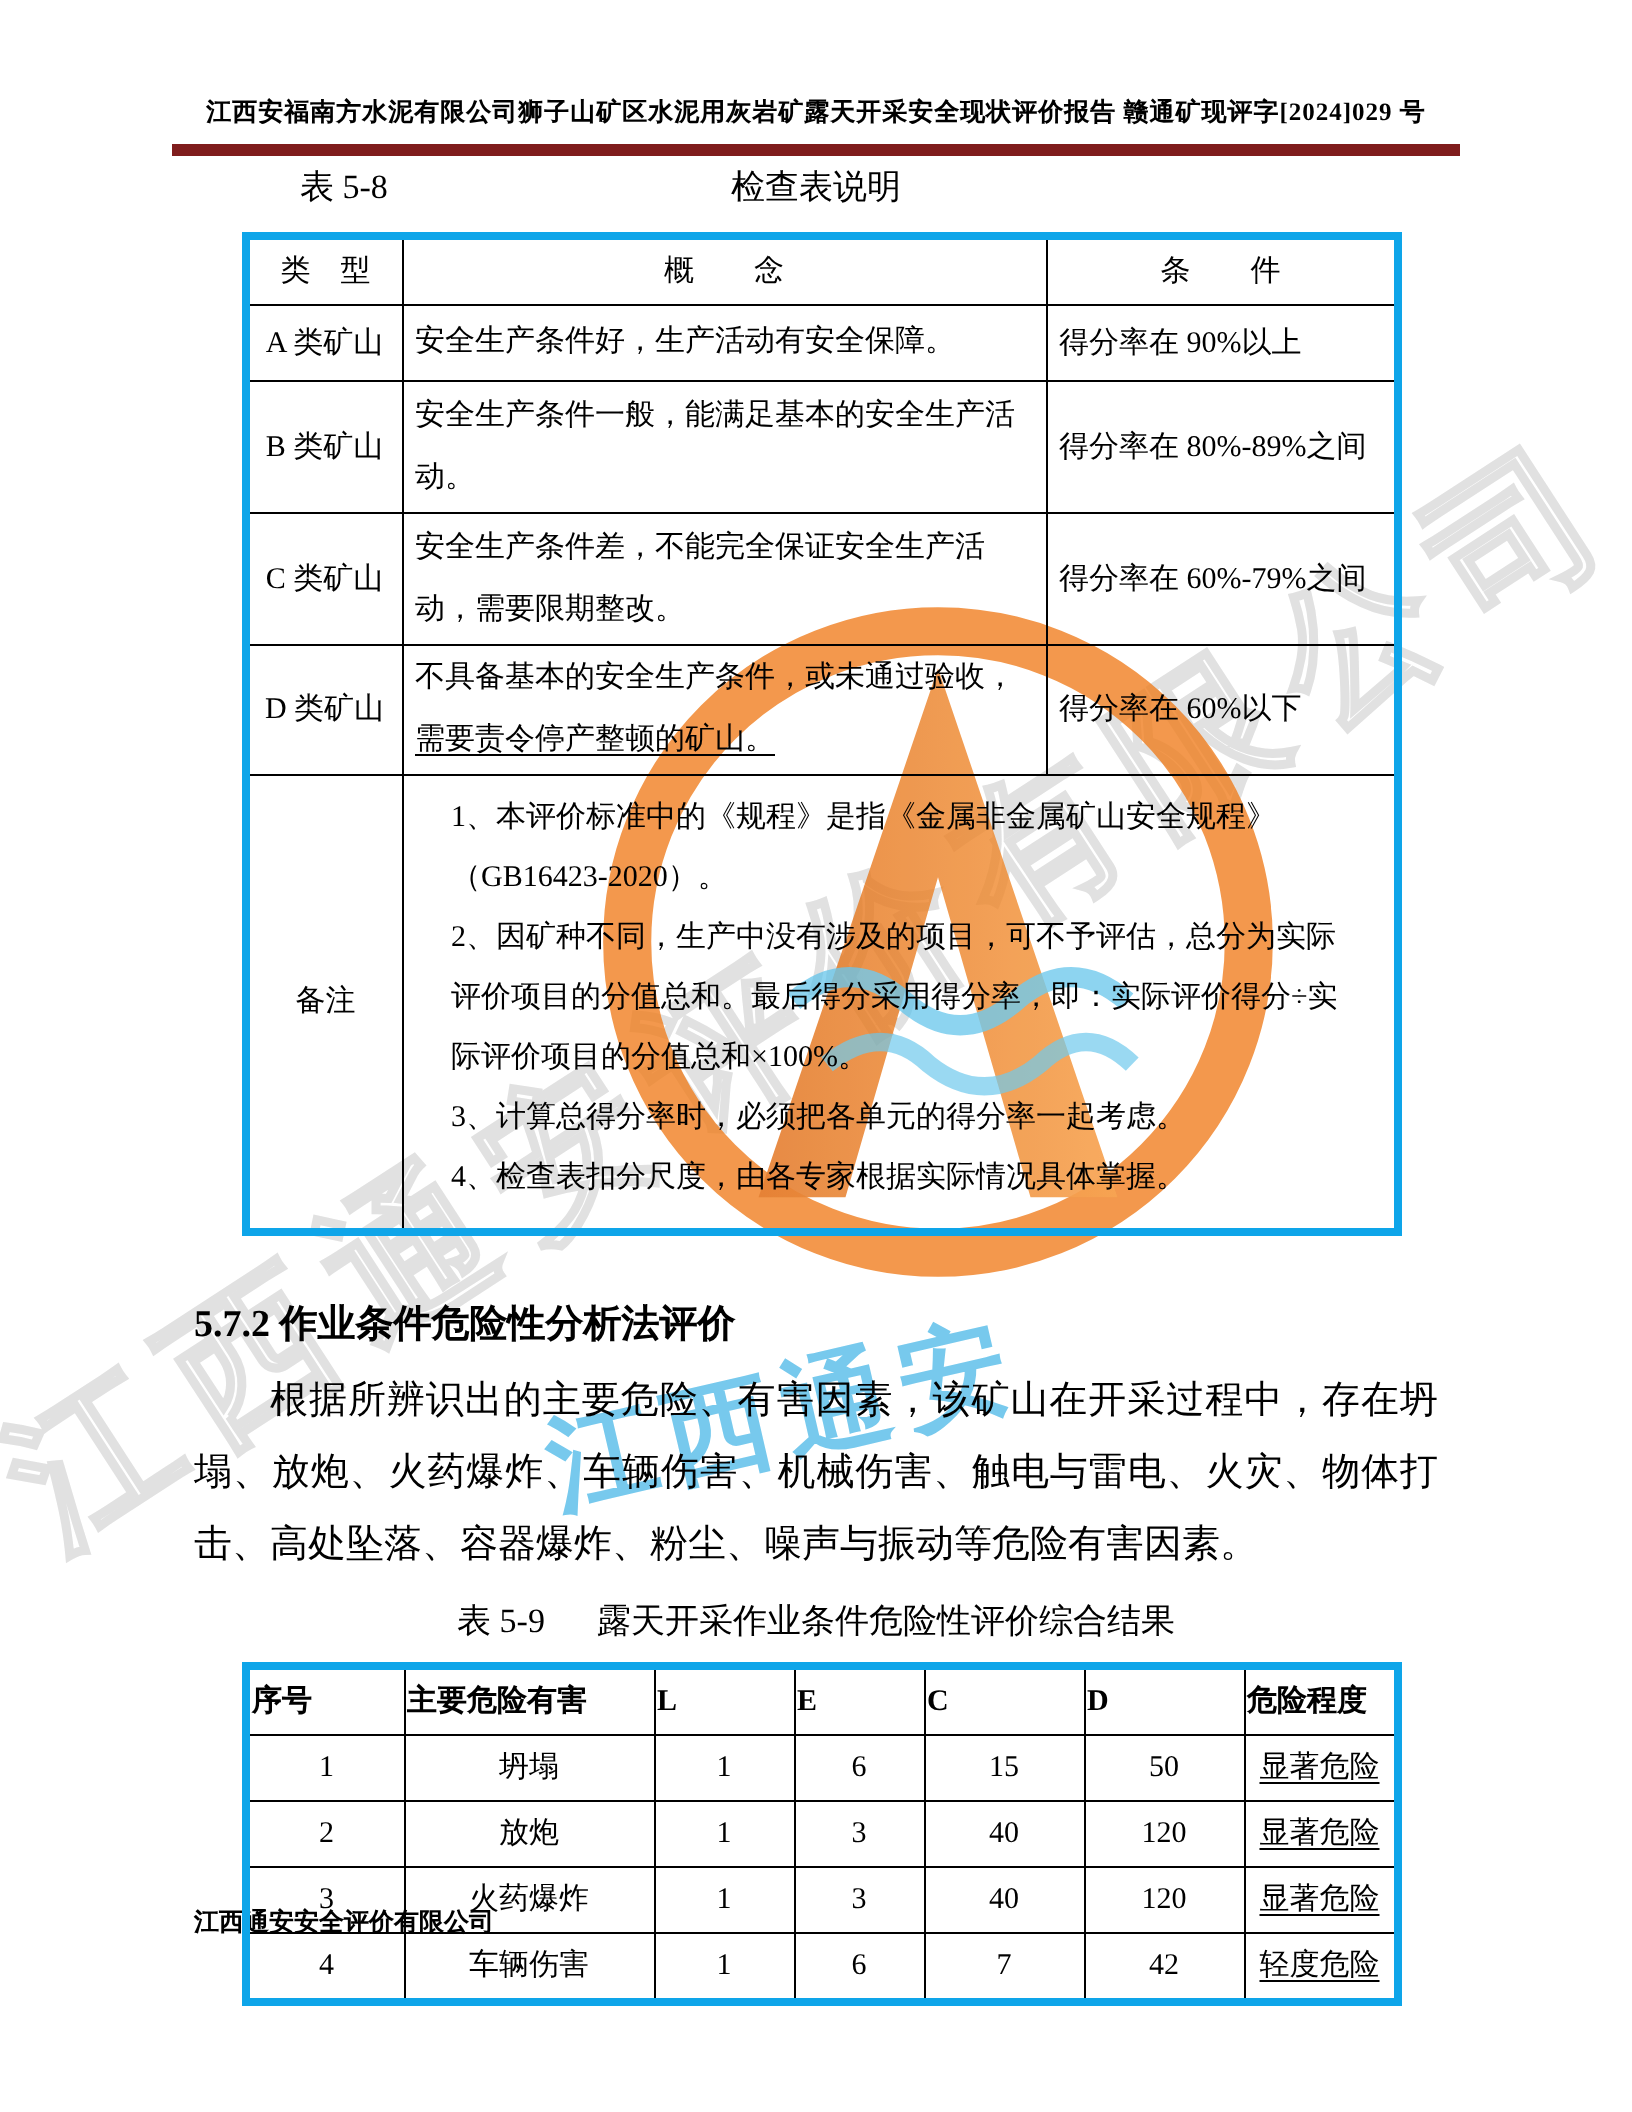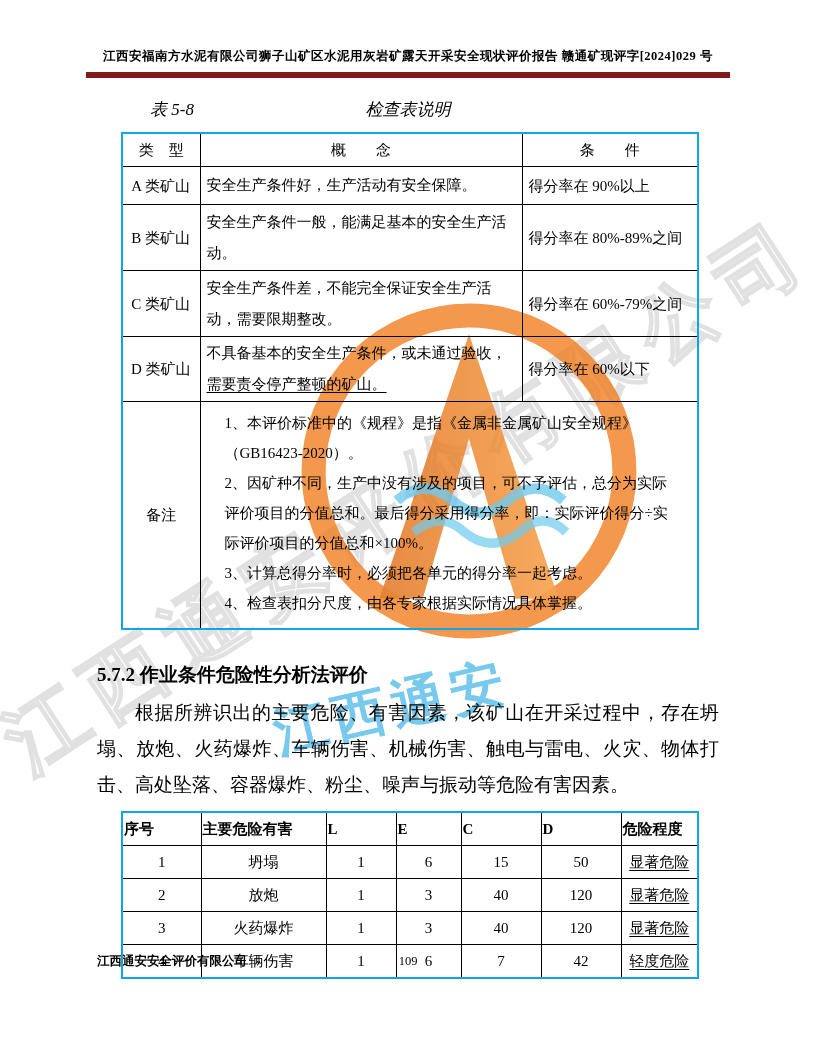--- a/index.html
+++ b/index.html
@@ -28,28 +28,28 @@
   
   .content { position:absolute; inset:0; z-index:1; }
 
   .doc-header {
     margin:48px 86px 0 86px; text-align:center;
     font-size:12.5px; font-weight:bold; letter-spacing:.5px;
     padding-bottom:7px; border-bottom:6px solid #7f1d1d;
   }
 
   .caption { position:relative; text-align:center; font-size:17px; }
-  .cap58 { margin-top:20px; height:24px; line-height:24px;font-style:italic; }
+  .cap58 { margin-top:4px; height:24px; line-height:24px; }
   .cap58 .cap-label { position:absolute; left:150px; }
   .cap59 { margin-top:8px; height:24px; line-height:24px; }
   .cap59 .cap-label { margin-right:26px; }
 
   table { border-collapse:collapse; table-layout:fixed; margin-left:121px; width:576px; }
   table, td, th { border:1px solid #000; }
-  table { border:2px solid #0ea5e9; }
+  table { border:4px solid #0ea5e9; }
   td, th { font-weight:normal; font-size:15px; line-height:30px; vertical-align:middle; }
 
   .t58 { margin-top:10px; }
   .t58 th { height:26px; text-align:center; }
   .t58 .cell-type { padding:0 2px 0 1px; text-align:center; }
   .t58 .cell-concept { padding:1px 6px; text-align:left; line-height:31px;margin-top:44px; }
   .t58 .cell-cond { padding:0 4px 0 6px; text-align:left; }
   .t58 .row-a td { height:35px; }
   .t58 .row-b td, .t58 .row-c td { height:63px; }
   .t58 .row-d td { height:62px; }
@@ -151,20 +151,23 @@
           <div class="note-line">4、检查表扣分尺度，由各专家根据实际情况具体掌握。</div>
         </td>
       </tr>
     </tbody>
       </table>
 
     <div class="sec-heading">5.7.2 作业条件危险性分析法评价</div>
 
     <p class="para">根据所辨识出的主要危险、有害因素，该矿山在开采过程中，存在坍塌、放炮、火药爆炸、车辆伤害、机械伤害、触电与雷电、火灾、物体打击、高处坠落、容器爆炸、粉尘、噪声与振动等危险有害因素。</p>
 
+    <div class="caption cap59">
+      <span class="cap-label">表 5-9</span><span class="cap-title">露天开采作业条件危险性评价综合结果</span>
+    </div>
 
     <table class="t59">
       <colgroup>
         <col style="width:79px">
           <col style="width:125px">
           <col style="width:70px">
           <col style="width:65px">
           <col style="width:80px">
           <col style="width:80px">
           <col style="width:77px">
@@ -215,16 +218,15 @@
         <td>42</td>
         <td><span class="u">轻度危险</span></td>
       </tr>
     </tbody>
       </table>
 
   </div>
 
   <div class="doc-footer">
     <span class="company">江西通安安全评价有限公司</span>
-    <span class="pagenum">109</span>
   </div>
 
 </div>
 
 </body></html>

